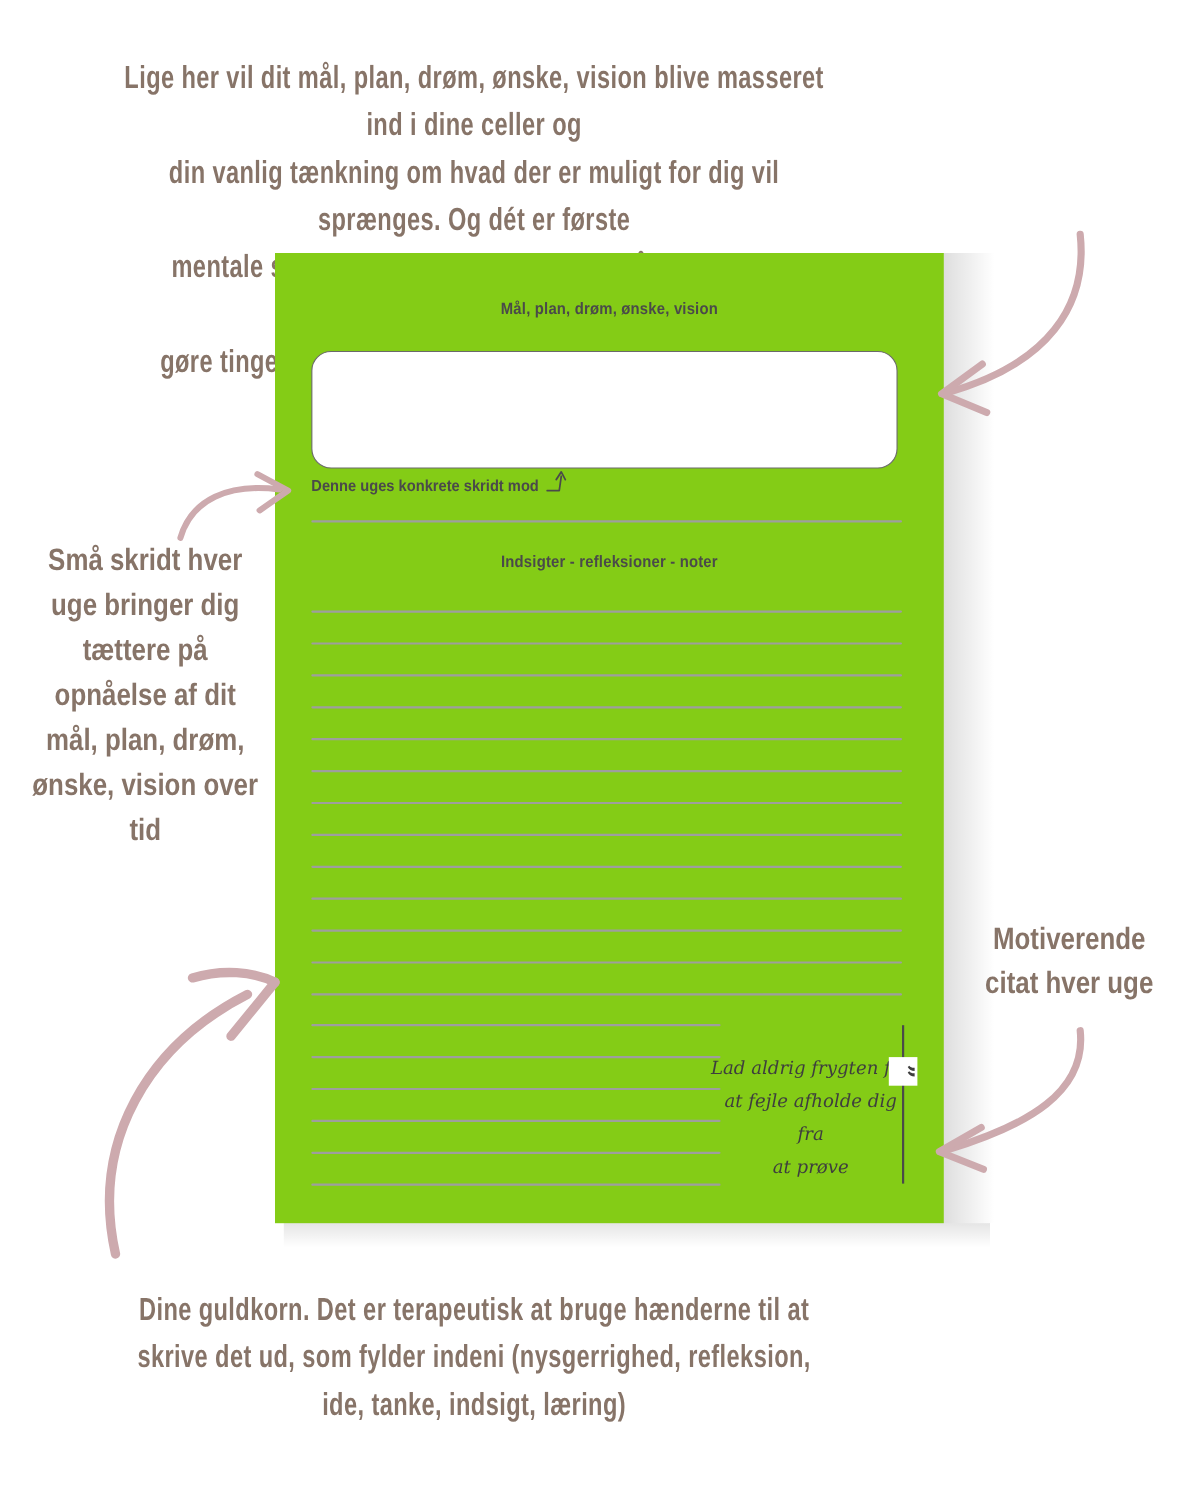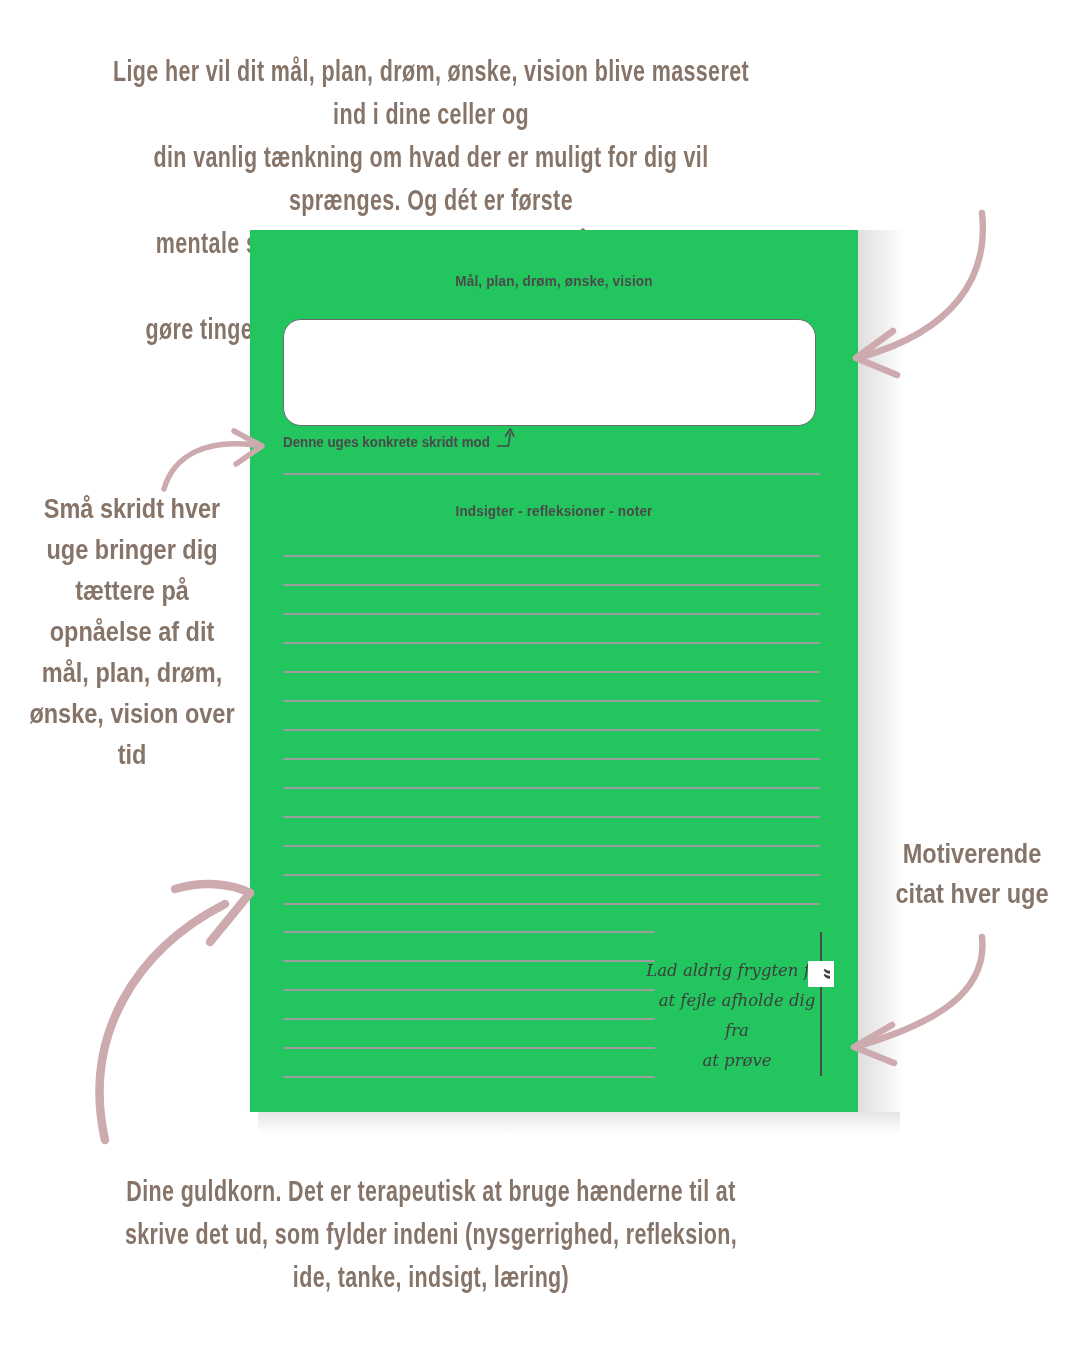--- a/index.html
+++ b/index.html
@@ -14,21 +14,21 @@
                transform:scaleX(0.74); transform-origin:50% 0; letter-spacing:.5px;}
   .promo-left { left:8px; top:488px; width:248px; font-size:28px; line-height:41px;
                 transform:scaleX(0.84); transform-origin:50% 0;}
   .promo-right { left:872px; top:834px; width:200px; font-size:28px; line-height:40px;
                  transform:scaleX(0.84); transform-origin:50% 0;}
   .promo-bottom { left:0; right:0; top:1170px; font-size:29px; line-height:43px;
                   transform:scaleX(0.74); transform-origin:50% 0; letter-spacing:.5px;}
 
   
   .page { position:absolute; left:250px; top:230px; width:608px; height:882px;
-          background:#22c55e; }
+          background:#84cc16; }
   .page-edge { position:absolute; left:608px; top:0; width:46px; height:882px;
                background:linear-gradient(to right, rgba(0,0,0,0.13), rgba(0,0,0,0)); }
   .page-shadow-bottom { position:absolute; left:8px; top:882px; right:-42px; height:22px;
                background:linear-gradient(to bottom, rgba(0,0,0,0.10), rgba(0,0,0,0)); }
 
   .pg-heading { position:absolute; left:0; width:608px; text-align:center;
                 color:var(--page-heading); font-weight:bold; font-size:15px;
                 transform:scaleX(0.9); transform-origin:50% 0; letter-spacing:.2px;}
   .pg-h1 { top:42px; }
   .pg-h2 { top:272px; }

